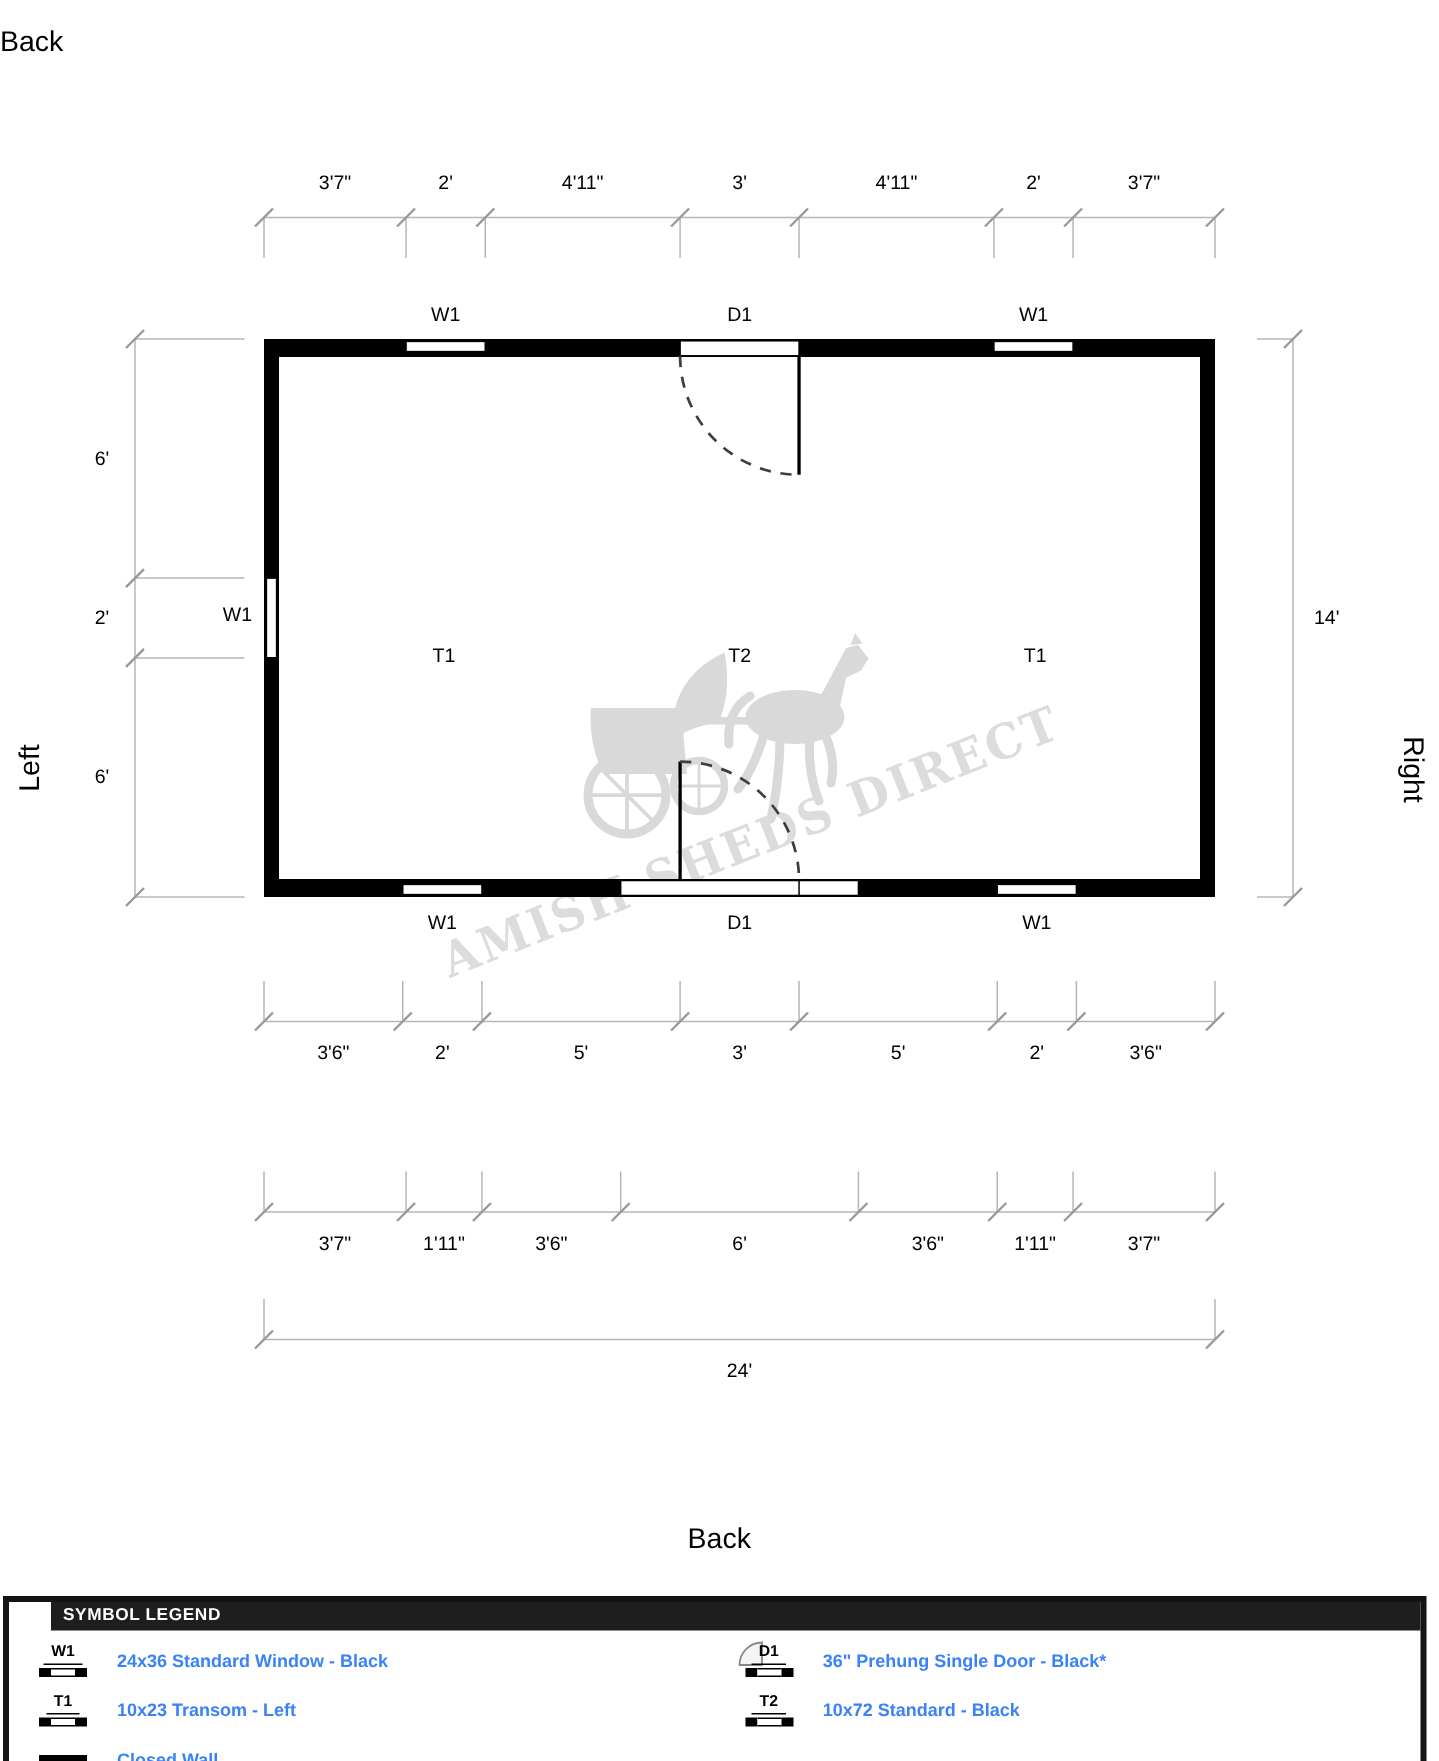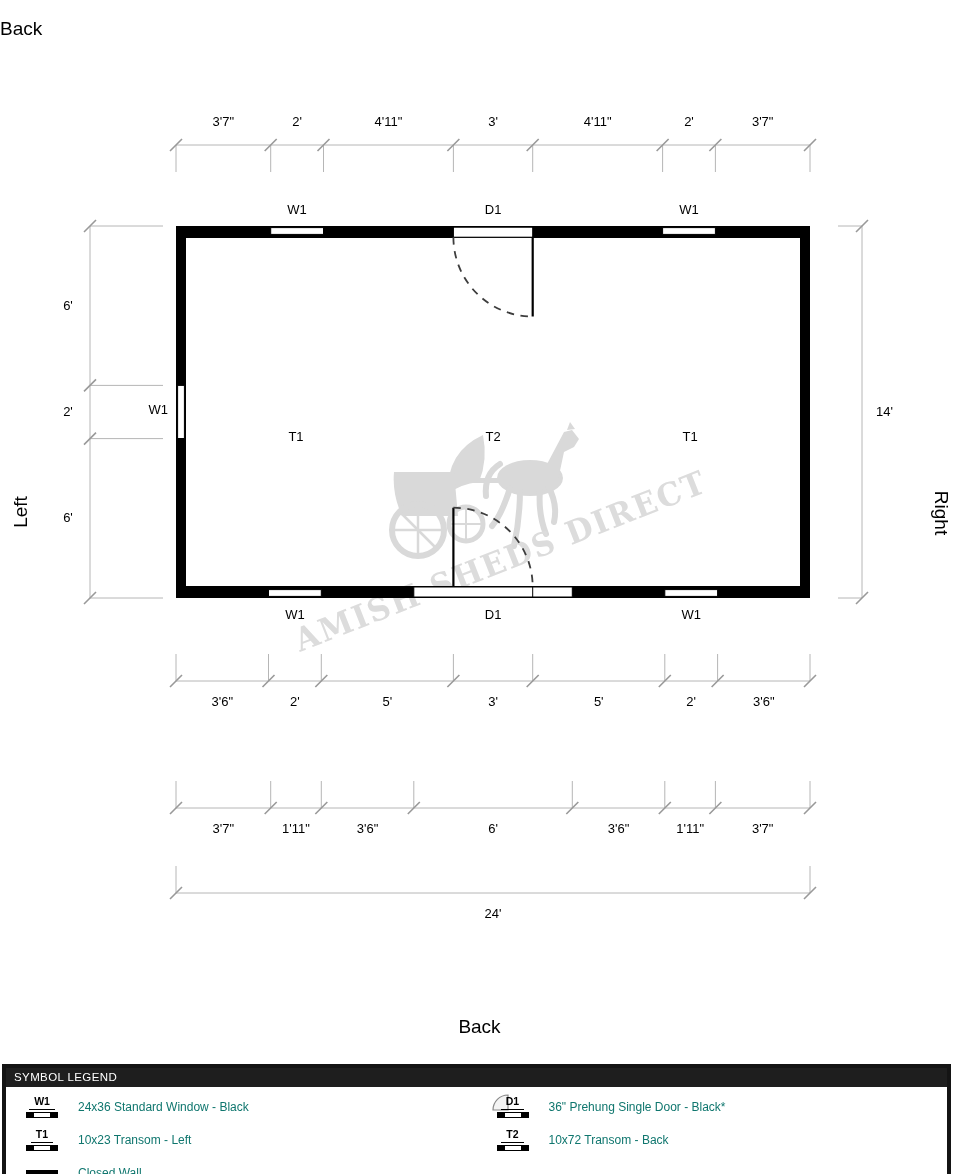--- a/index.html
+++ b/index.html
@@ -22,36 +22,36 @@
   .leaf{stroke:#000;stroke-width:2.2;}
   .thinline{stroke:#000;stroke-width:1;}
   .swing{stroke:#3d3d3d;stroke-width:1.8;fill:none;stroke-dasharray:7.5 6.5;}
   .wm{fill:#d9d9d9;}
   .wmstroke{stroke:#d9d9d9;fill:none;}
   .wmtext{font-family:"DejaVu Serif","Liberation Serif",serif;font-weight:bold;font-size:32px;
           fill:#dcdcdc;letter-spacing:2px;}
   
   .legend{position:absolute;left:2px;top:1064px;width:949px;background:#fff;
           border:4px solid #141414;box-sizing:border-box;}
-  .legend-header{background:#1e1e1e;color:#fff;font-weight:normal;font-size:11.5px;
-                 letter-spacing:.4px;padding:3px 8px 4px;}
+  .legend-header{background:#1e1e1e;color:#fff;font-weight:bold;font-size:11.5px;
+                 letter-spacing:.4px;padding:3px 8px 4px;margin-left:28px;}
   .legend-body{display:flex;padding:7px 0 9px;}
   .legend-col{width:50%;display:flex;flex-direction:column;gap:7px;}
   .legend-row{display:flex;align-items:center;min-height:26px;}
   .sym{width:72px;display:flex;flex-direction:column;align-items:center;justify-content:center;
        position:relative;}
   .sym-label{font-weight:bold;font-size:10.5px;line-height:1;border-bottom:1.5px solid #000;
              padding:0 5px 2px;text-align:center;position:relative;z-index:2;}
   .sym-bar{display:flex;width:32px;height:6px;margin-top:2px;}
   .sym-bar .cap{width:8px;background:#000;}
   .sym-bar .mid{flex:1;background:#fff;border-top:1.5px solid #000;border-bottom:1.5px solid #000;
                 box-sizing:border-box;}
   .sym-bar.solid{background:#000;width:32px;height:7px;margin-top:0;}
   .door-arc{position:absolute;left:14px;top:-3px;z-index:1;}
-  .legend-text{font-weight:normal;font-size:12px;color:#0f766e;}
+  .legend-text{font-weight:bold;font-size:12px;color:#3b82f6;}
 </style>
 </head>
 <body>
 
 <div class="stage">
 
   <div class="title back">Back</div>
   <div class="title front">Back</div>
   <div class="title leftrot">Left</div>
   <div class="title rightrot">Right</div>
@@ -273,18 +273,18 @@
         </div>
         <div class="legend-row">
           <div class="sym">
             <div class="sym-label">T2</div>
             <div class="sym-bar">
                 <span class="cap"></span>
                 <span class="mid"></span>
                 <span class="cap"></span>
               </div>
           </div>
-          <div class="legend-text">10x72 Transom - Back</div>
+          <div class="legend-text">10x72 Standard - Black</div>
         </div>
       </div>
     </div>
   </div>
 </div>
 
 </body></html>

